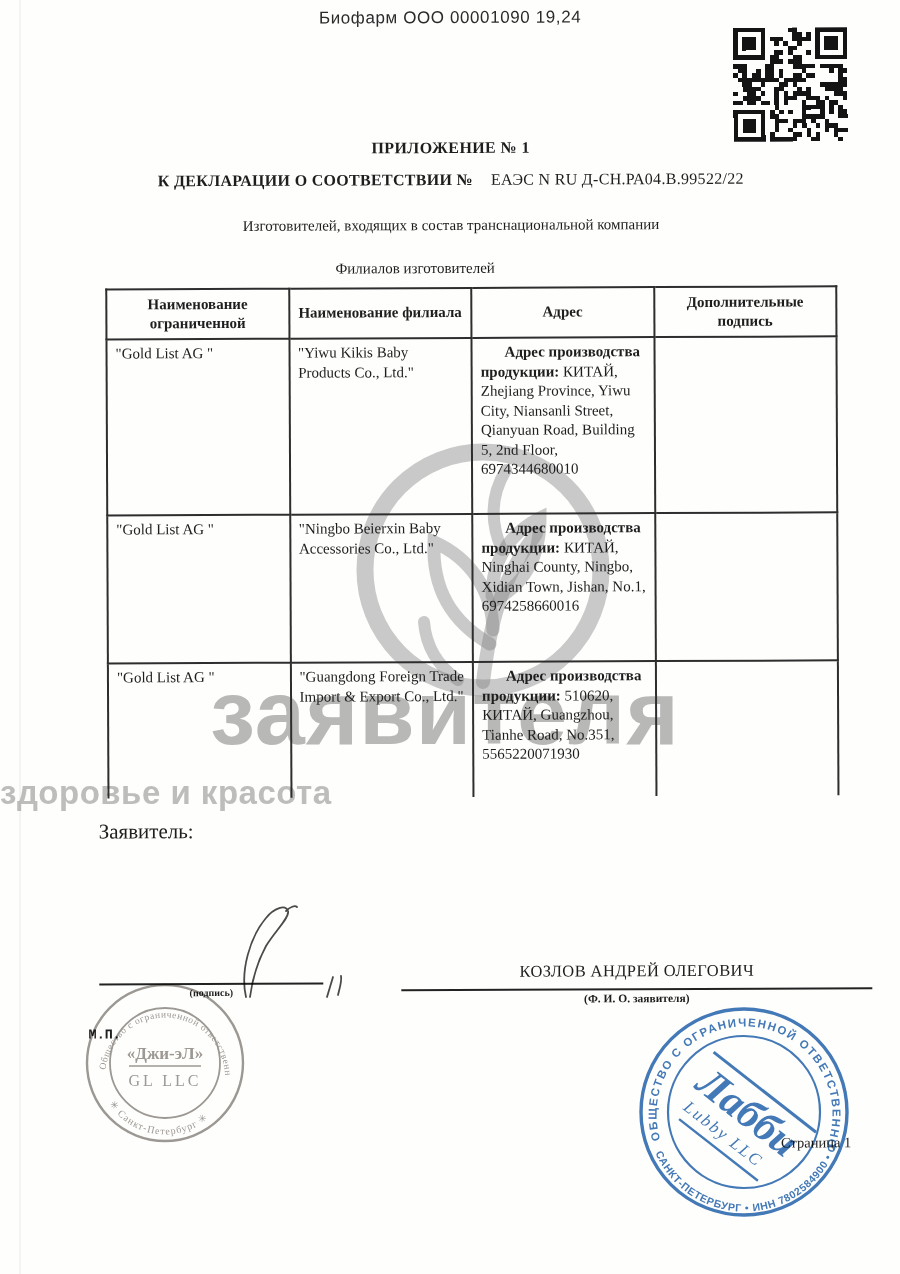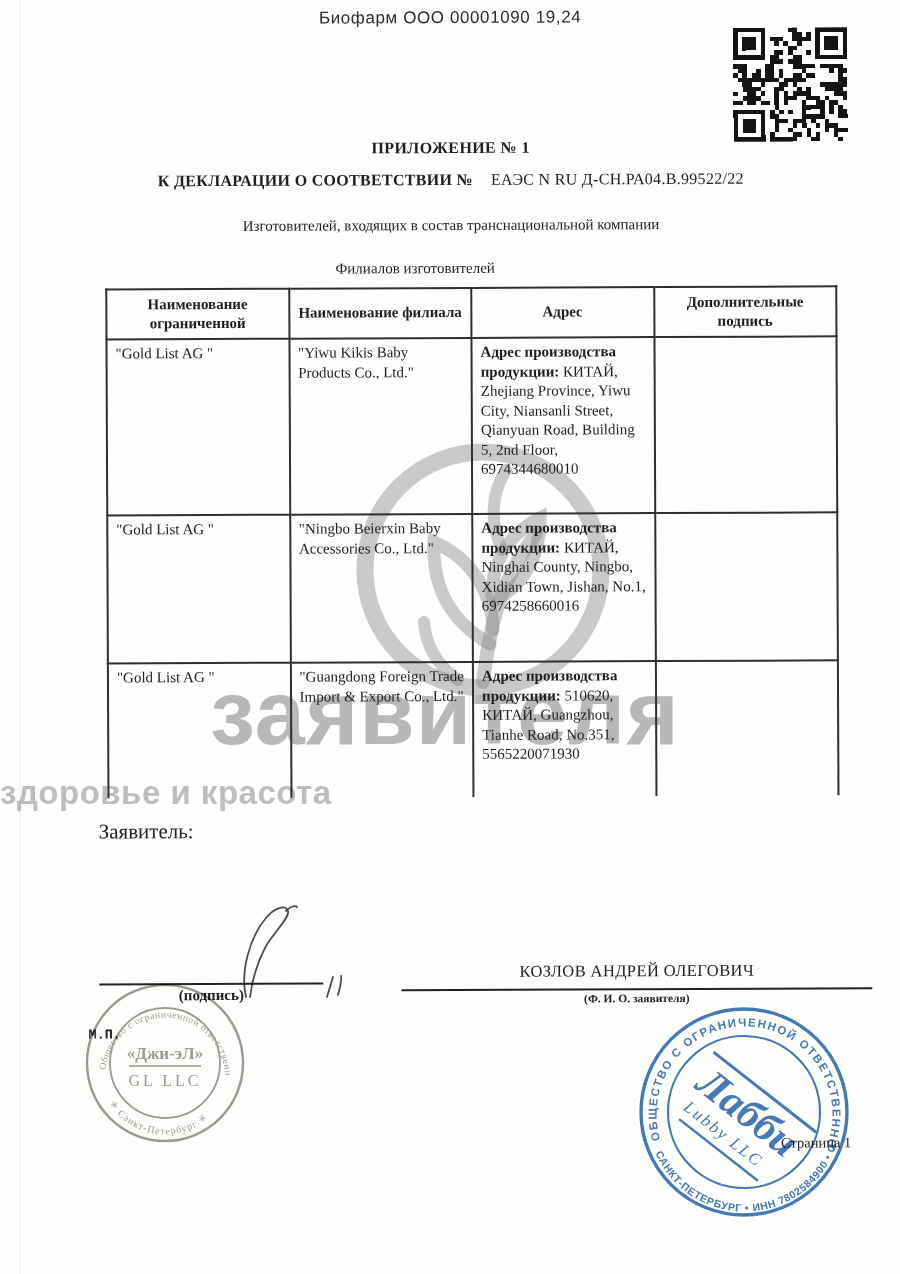--- a/index.html
+++ b/index.html
@@ -30,41 +30,41 @@
   
   table.main{position:absolute;left:104px;top:287px;width:732px;border-collapse:collapse;
       table-layout:fixed;font-size:15px;line-height:1.3;}
   table.main{border:2px solid #2e2e2e;border-bottom:0;}
   table.main td,table.main th{border:2px solid #2e2e2e;vertical-align:top;
       padding:4px 8px;font-weight:normal;}
   table.main tr:last-child td{border-bottom:0;}
   table.main th{text-align:center;vertical-align:middle;font-weight:bold;height:44px;padding:2px 6px;}
   td.c1{width:221px;}td.c2{width:143px;}td.c3{width:176px;}td.c4{width:172px;}
   tr.r1 td{height:166px;}tr.r2 td{height:138px;}tr.r3 td{height:126px;}
-  .b{font-weight:bold;}
+  .b{font-weight:bold;margin-left:24px;}
 
   
   .wm{position:absolute;z-index:0;}
   .wm-logo{left:340px;top:430px;width:290px;height:290px;}
   .wm-brand{left:0;top:662px;width:100%;text-align:center;
       font-family:"Liberation Sans","DejaVu Sans",sans-serif;font-weight:bold;
       font-size:90px;letter-spacing:1px;color:rgba(125,125,125,.55);padding-right:10px;box-sizing:border-box;}
   .wm-tagline{left:0;top:774px;width:100%;text-align:left;
       font-family:"Liberation Sans","DejaVu Sans",sans-serif;font-weight:bold;
       font-size:33px;letter-spacing:.5px;color:rgba(145,145,145,.6);}
 
   .fg{position:relative;z-index:1;}
 
   
   .applicant-label{position:absolute;left:95px;top:818px;font-size:21px;}
   .sig-line{position:absolute;background:#222;height:2px;}
   .sig-line.left{left:95px;top:982px;width:224px;}
   .sig-line.right{left:397px;top:989px;width:471px;}
   .sig-caption{position:absolute;left:95px;top:986px;width:224px;text-align:center;
-      font-size:15px;font-weight:bold;}
+      font-size:10px;font-weight:bold;}
   .fio-name{position:absolute;left:397px;top:962px;width:471px;text-align:center;
       font-size:16.5px;letter-spacing:.4px;}
   .fio-caption{position:absolute;left:397px;top:993px;width:471px;text-align:center;
       font-size:11.5px;font-weight:bold;}
   .mp-label{position:absolute;left:84px;top:1026px;font-size:13.5px;font-weight:bold;z-index:3;font-family:Liberation Mono, monospace;}
   .page-num{position:absolute;left:776px;top:1136px;font-size:14.5px;}
 
   
   .ink{position:absolute;z-index:2;mix-blend-mode:multiply;}
   .signature-svg{left:200px;top:895px;width:200px;height:120px;}

